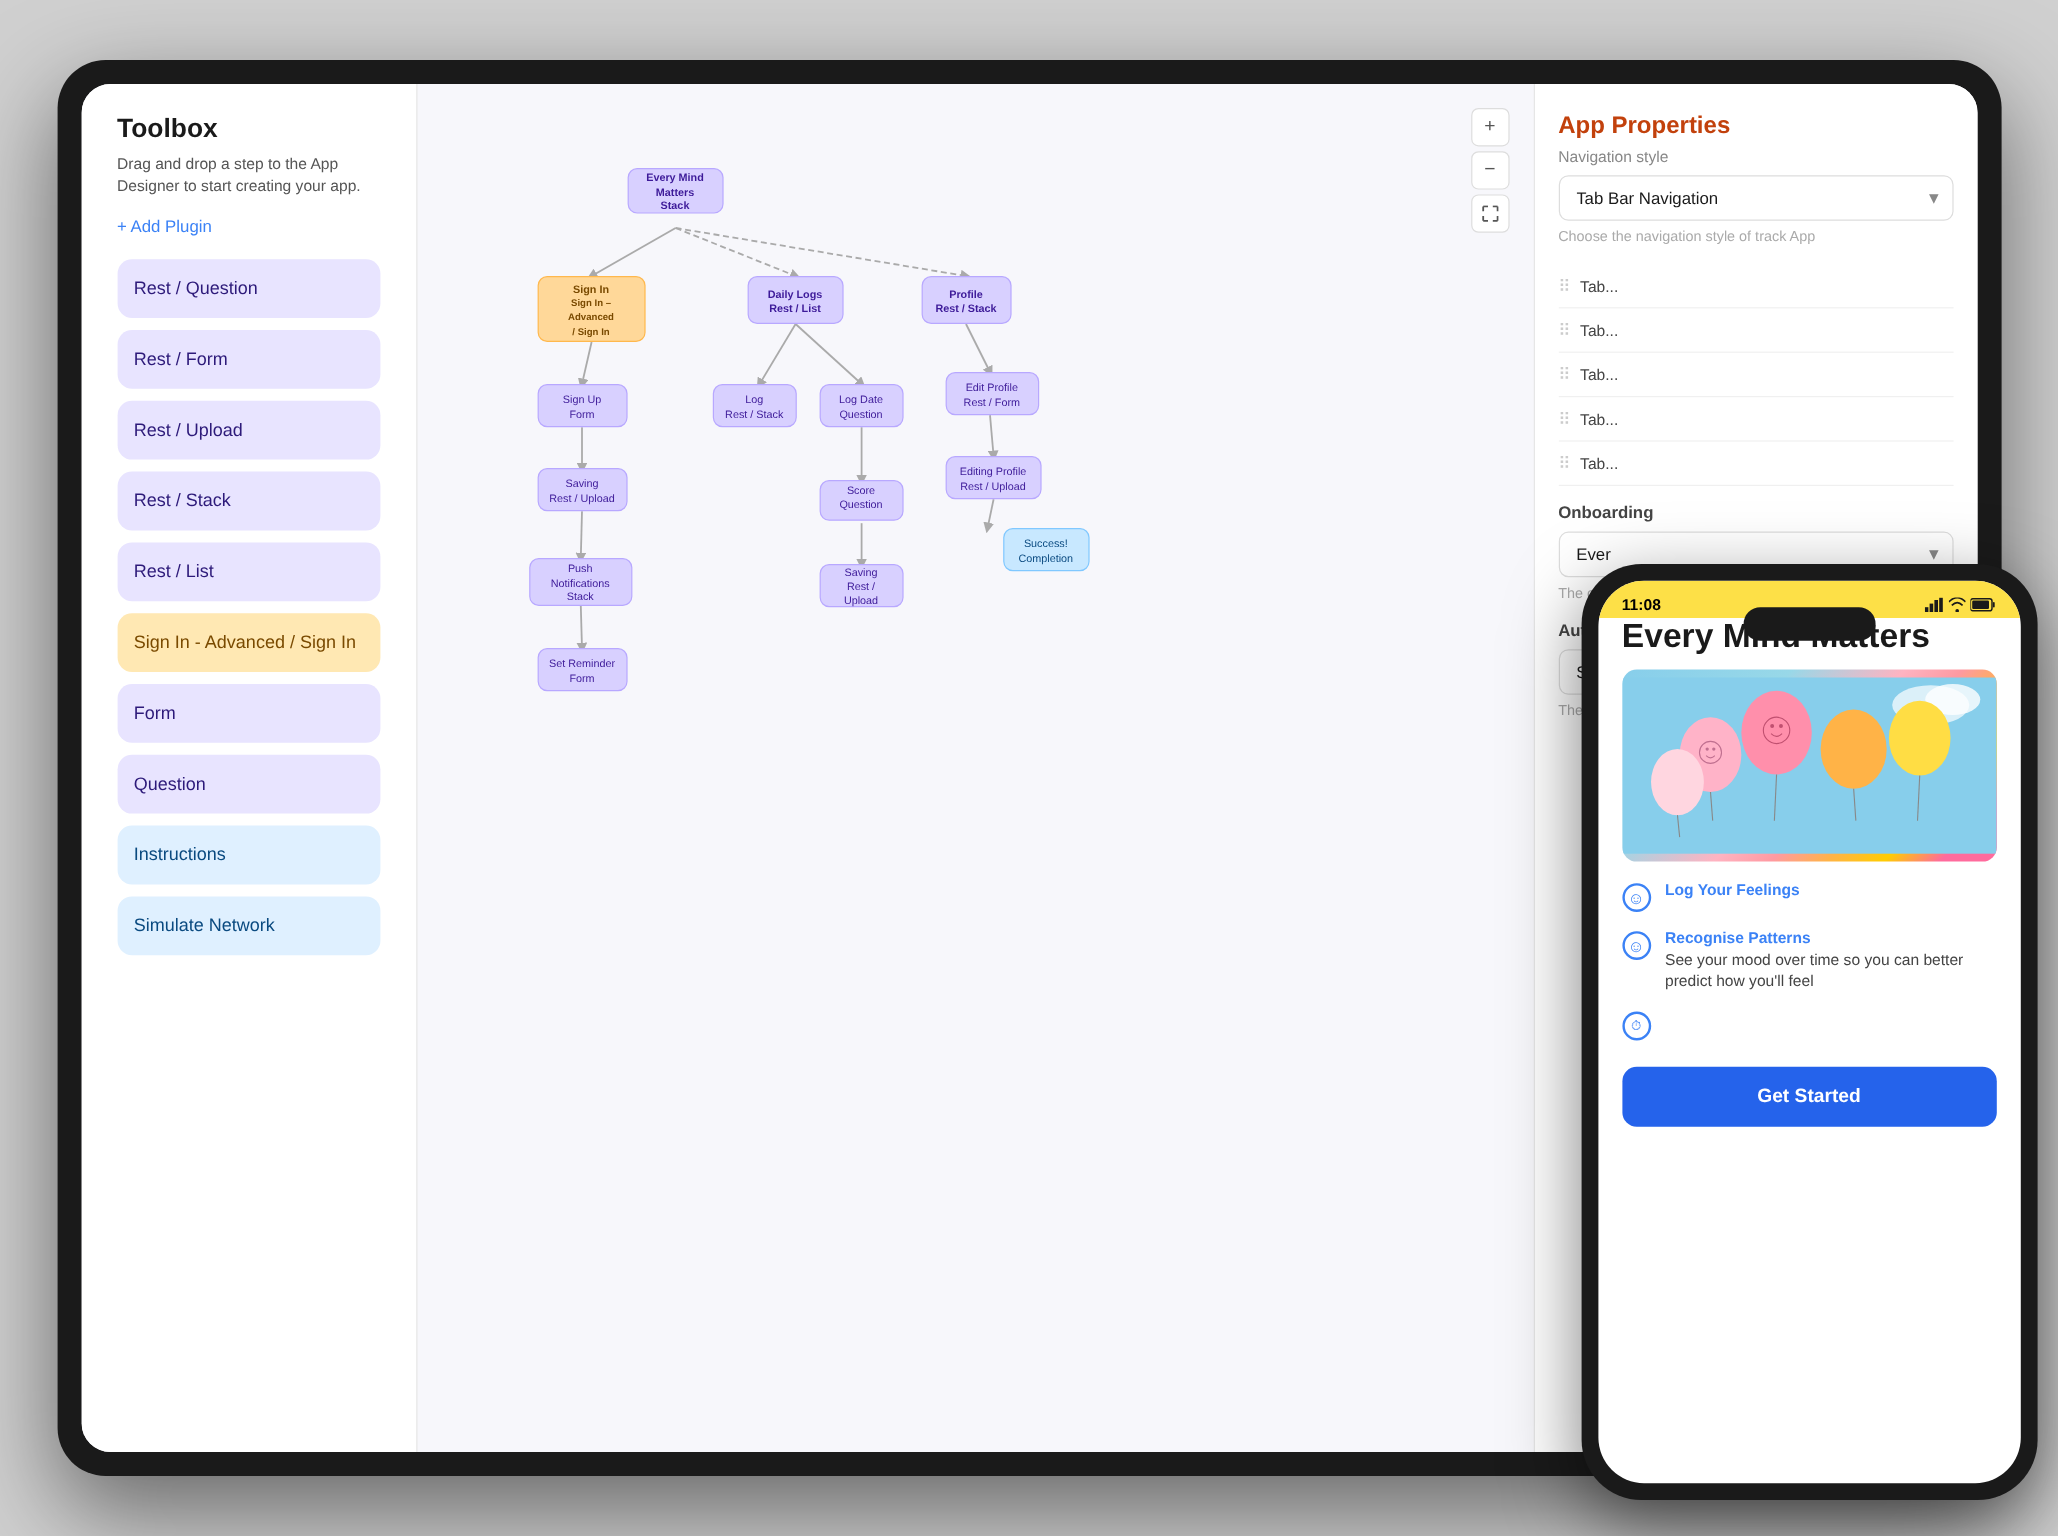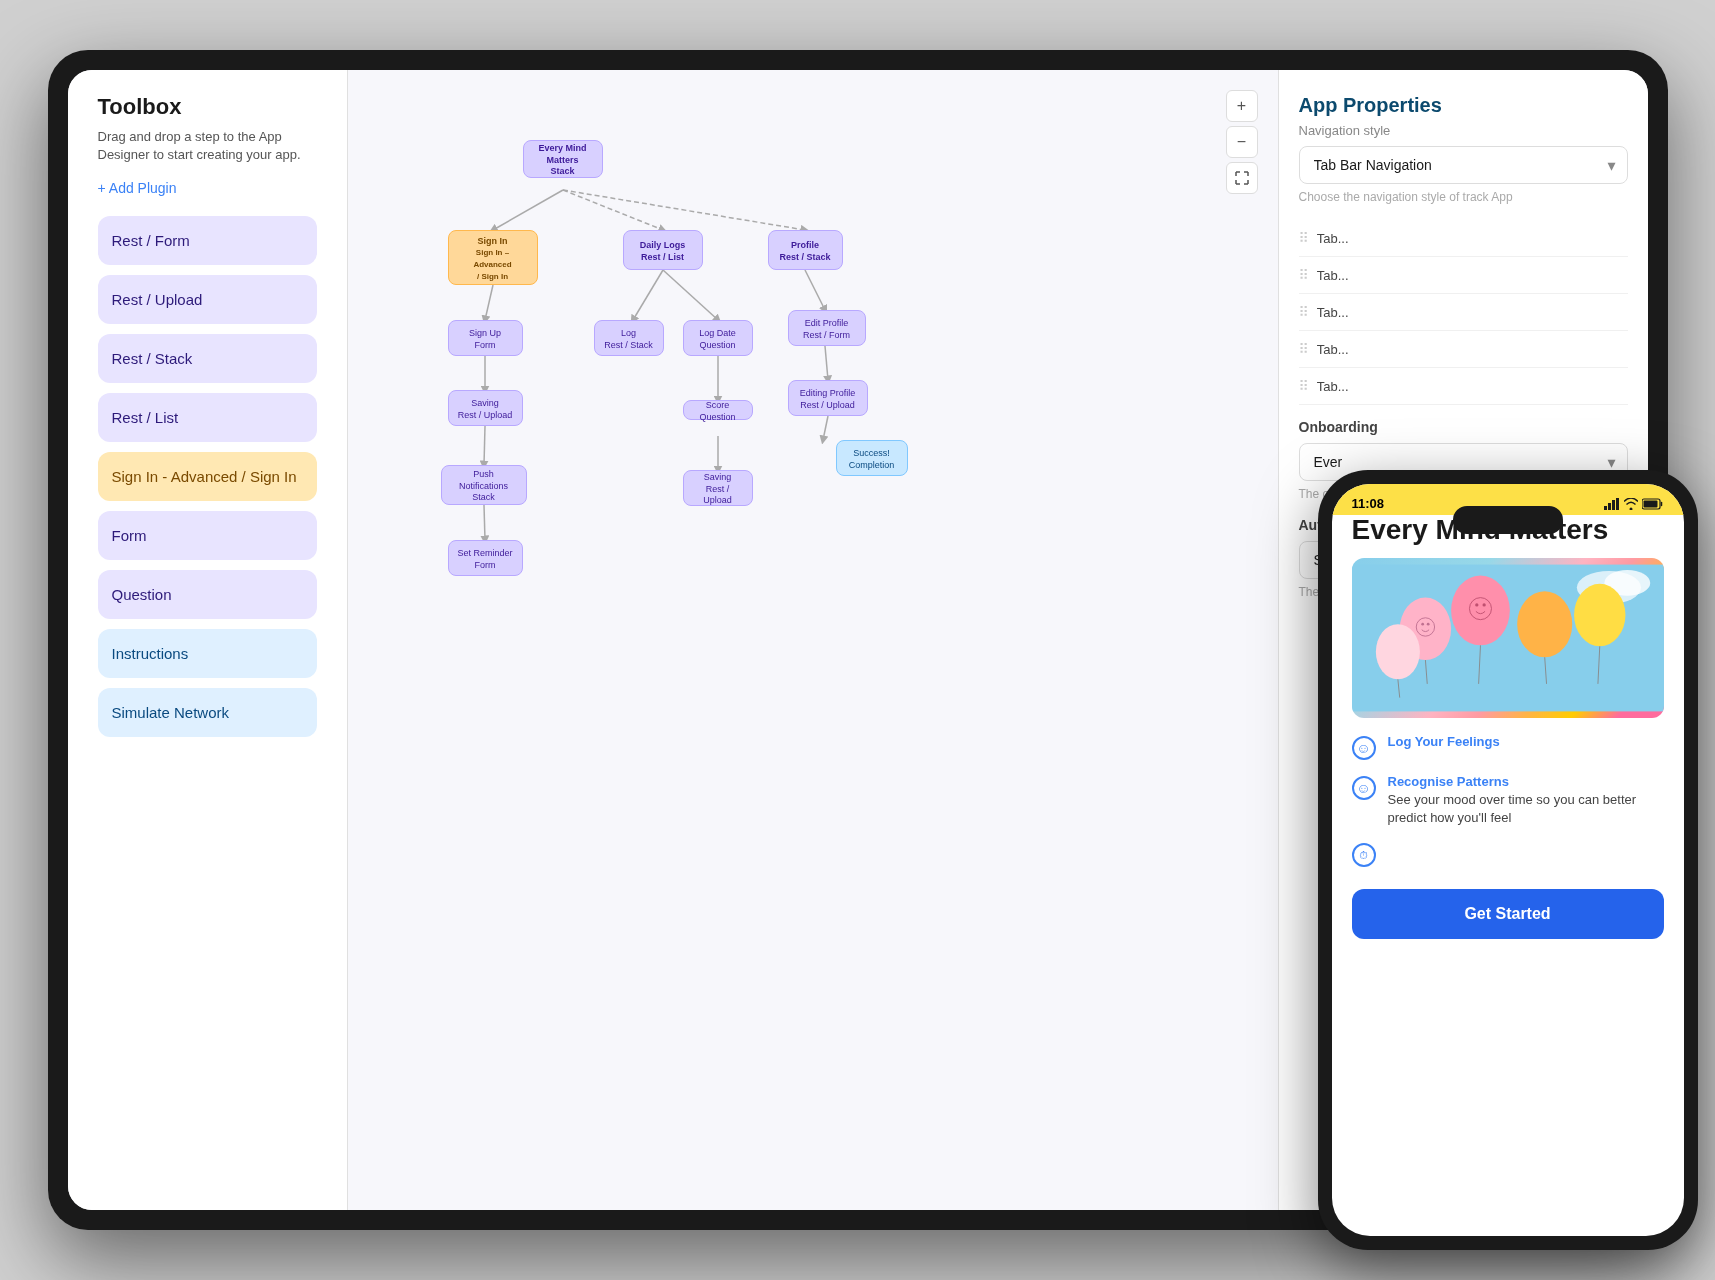--- a/index.html
+++ b/index.html
@@ -166,21 +166,21 @@
       min-width: 370px;
       background: white;
       border-left: 1px solid #e0e0e0;
       padding: 24px 20px;
       overflow-y: auto;
     }
 
     .panel-title {
       font-size: 20px;
       font-weight: 700;
-      color: #0c4a6e;
+      color: #c2410c;
       margin-bottom: 6px;
     }
 
     .panel-section-label {
       font-size: 13px;
       color: #888;
       margin-bottom: 8px;
     }
 
     .panel-dropdown-wrapper {
@@ -378,20 +378,23 @@
 
 <div class="tablet-frame">
   <div class="tablet-screen">
 
     <div class="toolbox-sidebar">
       <div class="toolbox-title">Toolbox</div>
       <div class="toolbox-desc">Drag and drop a step to the App Designer to start creating your app.</div>
       <div class="add-plugin-btn">+ Add Plugin</div>
 
       <div class="toolbox-item purple">
+        <span>Rest / Question</span>
+      </div>
+      <div class="toolbox-item purple">
         <span>Rest / Form</span>
       </div>
       <div class="toolbox-item purple">
         <span>Rest / Upload</span>
       </div>
       <div class="toolbox-item purple">
         <span>Rest / Stack</span>
       </div>
       <div class="toolbox-item purple">
         <span>Rest / List</span>
@@ -501,21 +504,21 @@
         <div class="flow-node purple-node" style="left:420px;top:210px;width:78px;height:36px;">
           <div class="node-dot"></div>
           <div style="font-size:9px;">Edit Profile<br>Rest / Form</div>
         </div>
 
         <div class="flow-node purple-node" style="left:80px;top:290px;width:75px;height:36px;">
           <div class="node-dot"></div>
           <div style="font-size:9px;">Saving<br>Rest / Upload</div>
         </div>
 
-        <div class="flow-node purple-node" style="left:315px;top:300px;width:70px;height:20px;">
+        <div class="flow-node purple-node" style="left:315px;top:300px;width:70px;height:34px;justify-content:flex-end;">
           <div class="node-dot"></div>
           <div style="font-size:9px;">Score<br>Question</div>
         </div>
 
         <div class="flow-node purple-node" style="left:420px;top:280px;width:80px;height:36px;">
           <div class="node-dot"></div>
           <div style="font-size:9px;">Editing Profile<br>Rest / Upload</div>
         </div>
 
         <div class="flow-node purple-node" style="left:73px;top:365px;width:86px;height:40px;">

